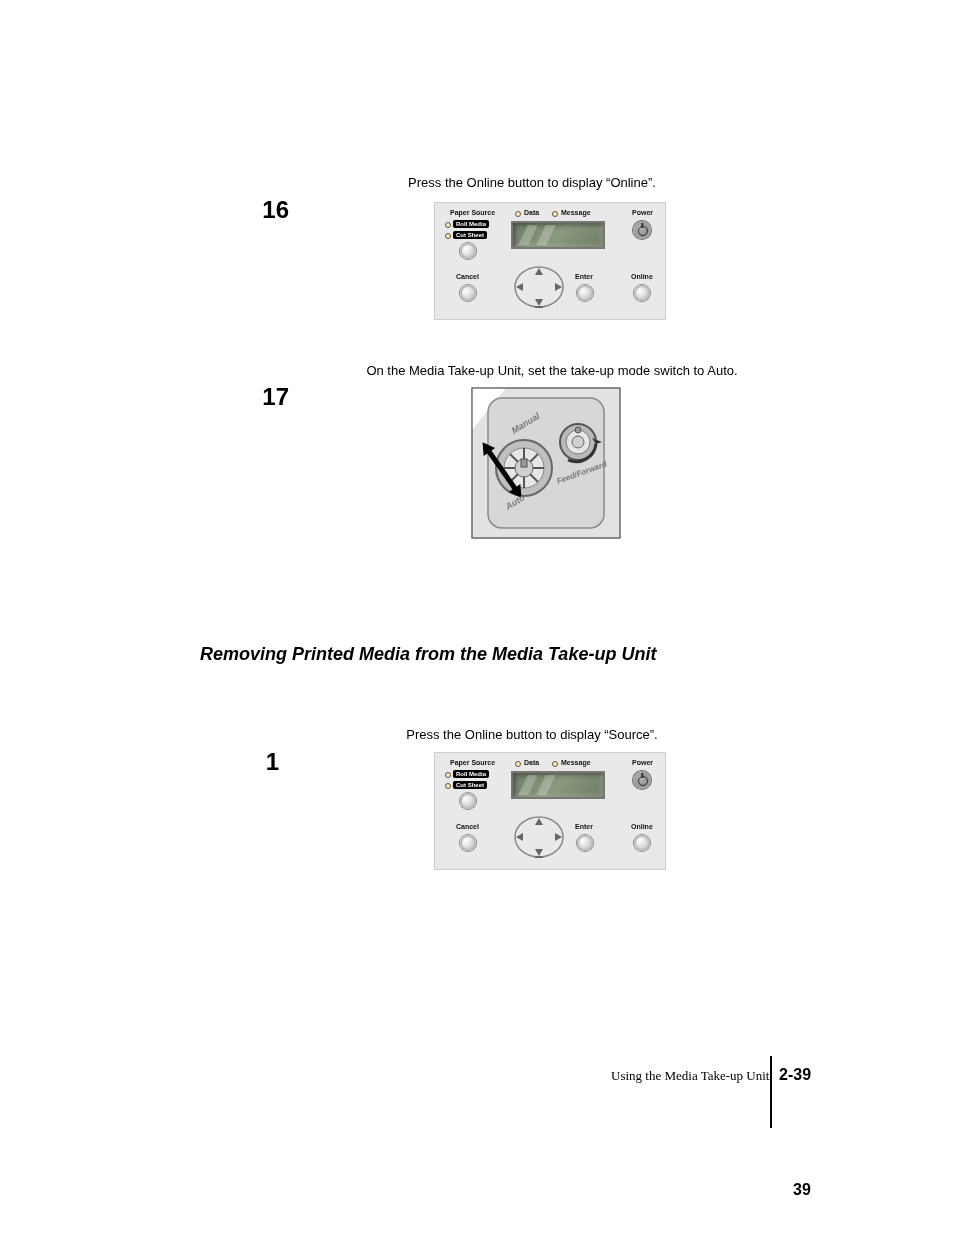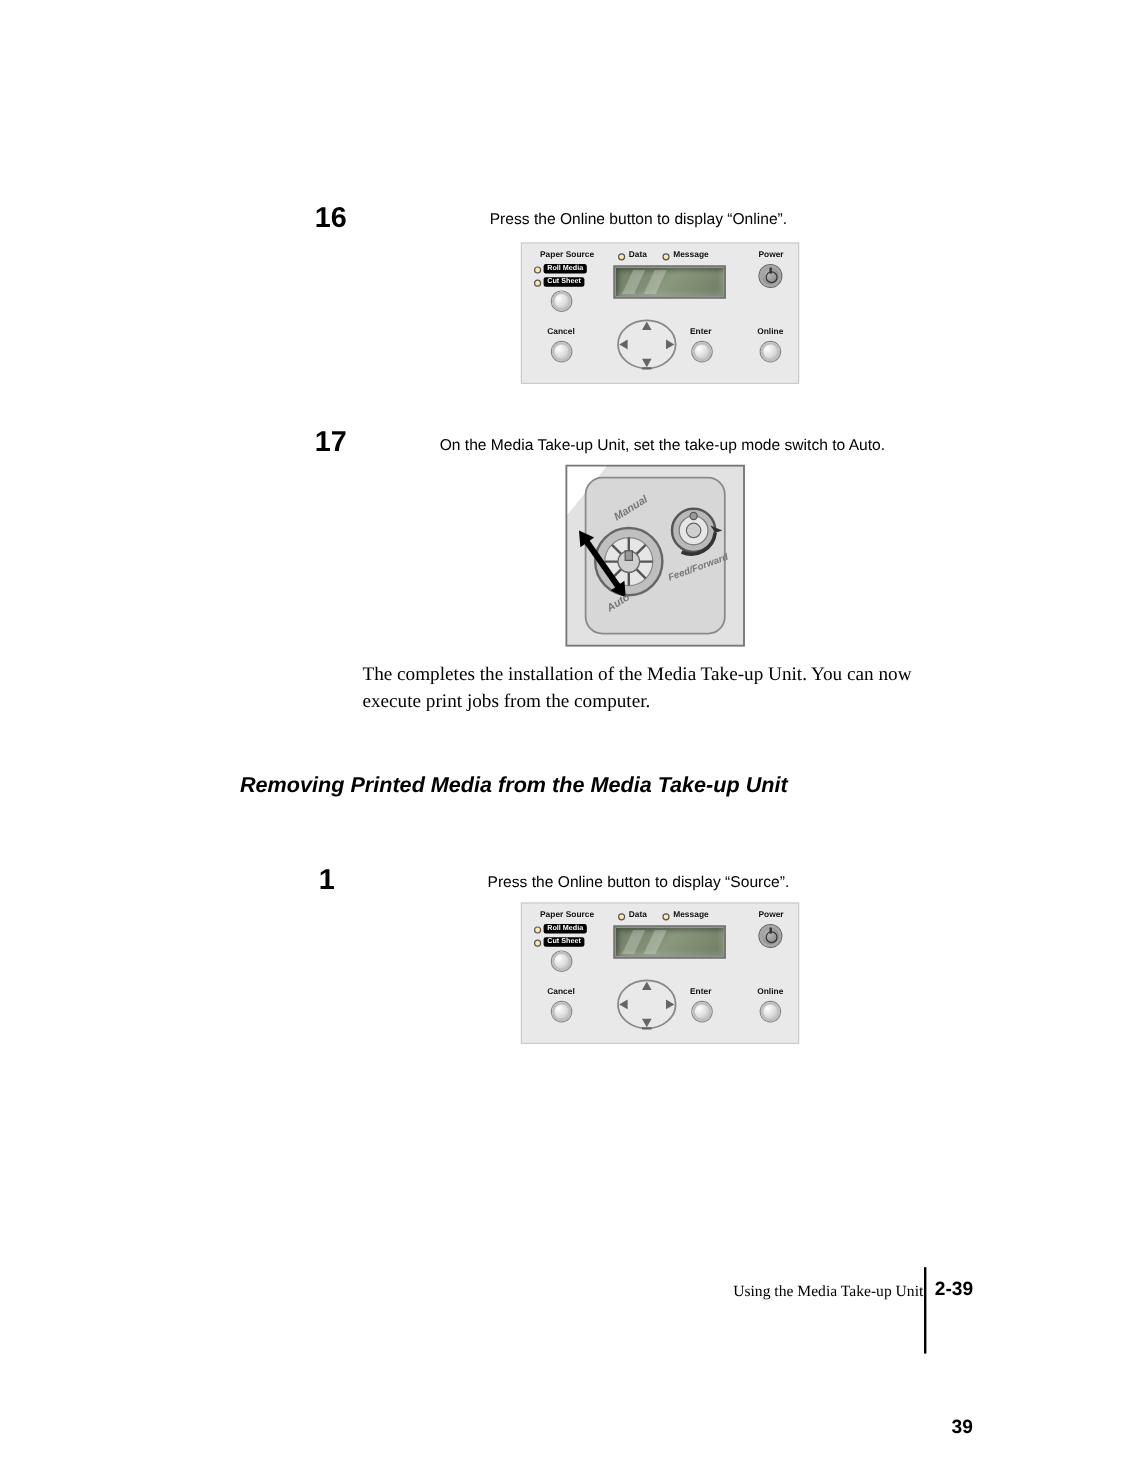--- a/index.html
+++ b/index.html
@@ -21,20 +21,21 @@
   .step {
     position: relative;
   }
   .step-num {
     position: absolute;
     font-family: Arial, Helvetica, sans-serif;
     font-weight: 900;
     font-size: 24px;
     text-align: right;
     width: 40px;
+    margin-top: 28px;
   }
   .step-text {
     position: absolute;
     font-family: Arial, Helvetica, sans-serif;
     font-size: 13px;
     line-height: 1.3;
     text-align: center;
   }
   .body-text {
     position: absolute;
@@ -261,21 +262,20 @@
         <path d="M -10 18 A 20 20 0 0 0 18 2" fill="none" stroke="#333" stroke-width="3"></path>
         <polygon points="18,2 14,-4 24,0" fill="#333"></polygon>
       </g>
 
       <text x="48" y="50" transform="rotate(-32 48 50)" font-family="Arial" font-size="9" font-style="italic" font-weight="bold" fill="#777">Manual</text>
       <text x="42" y="126" transform="rotate(-32 42 126)" font-family="Arial" font-size="9" font-style="italic" font-weight="bold" fill="#777">Auto</text>
       <text x="92" y="100" transform="rotate(-20 92 100)" font-family="Arial" font-size="8" font-style="italic" font-weight="bold" fill="#777">Feed/Forward</text>
     </svg>
   </div>
 
-  <div class="body-text" style="left:302px; top:552px;">The completes the installation of the Media Take-up Unit. You can now execute print jobs from the computer.</div>
 
   <div class="section-h" style="left:200px; top:644px;">Removing Printed Media from the Media Take-up Unit</div>
 
 
   <div class="step">
     <div class="step-num" style="left:259px; top:720px; width:20px;">1</div>
     <div class="step-text" style="left:302px; top:727px; width:460px;">Press the Online button to display “Source”.</div>
   </div>
 
   <div class="panel" style="left:434px; top:752px;">

